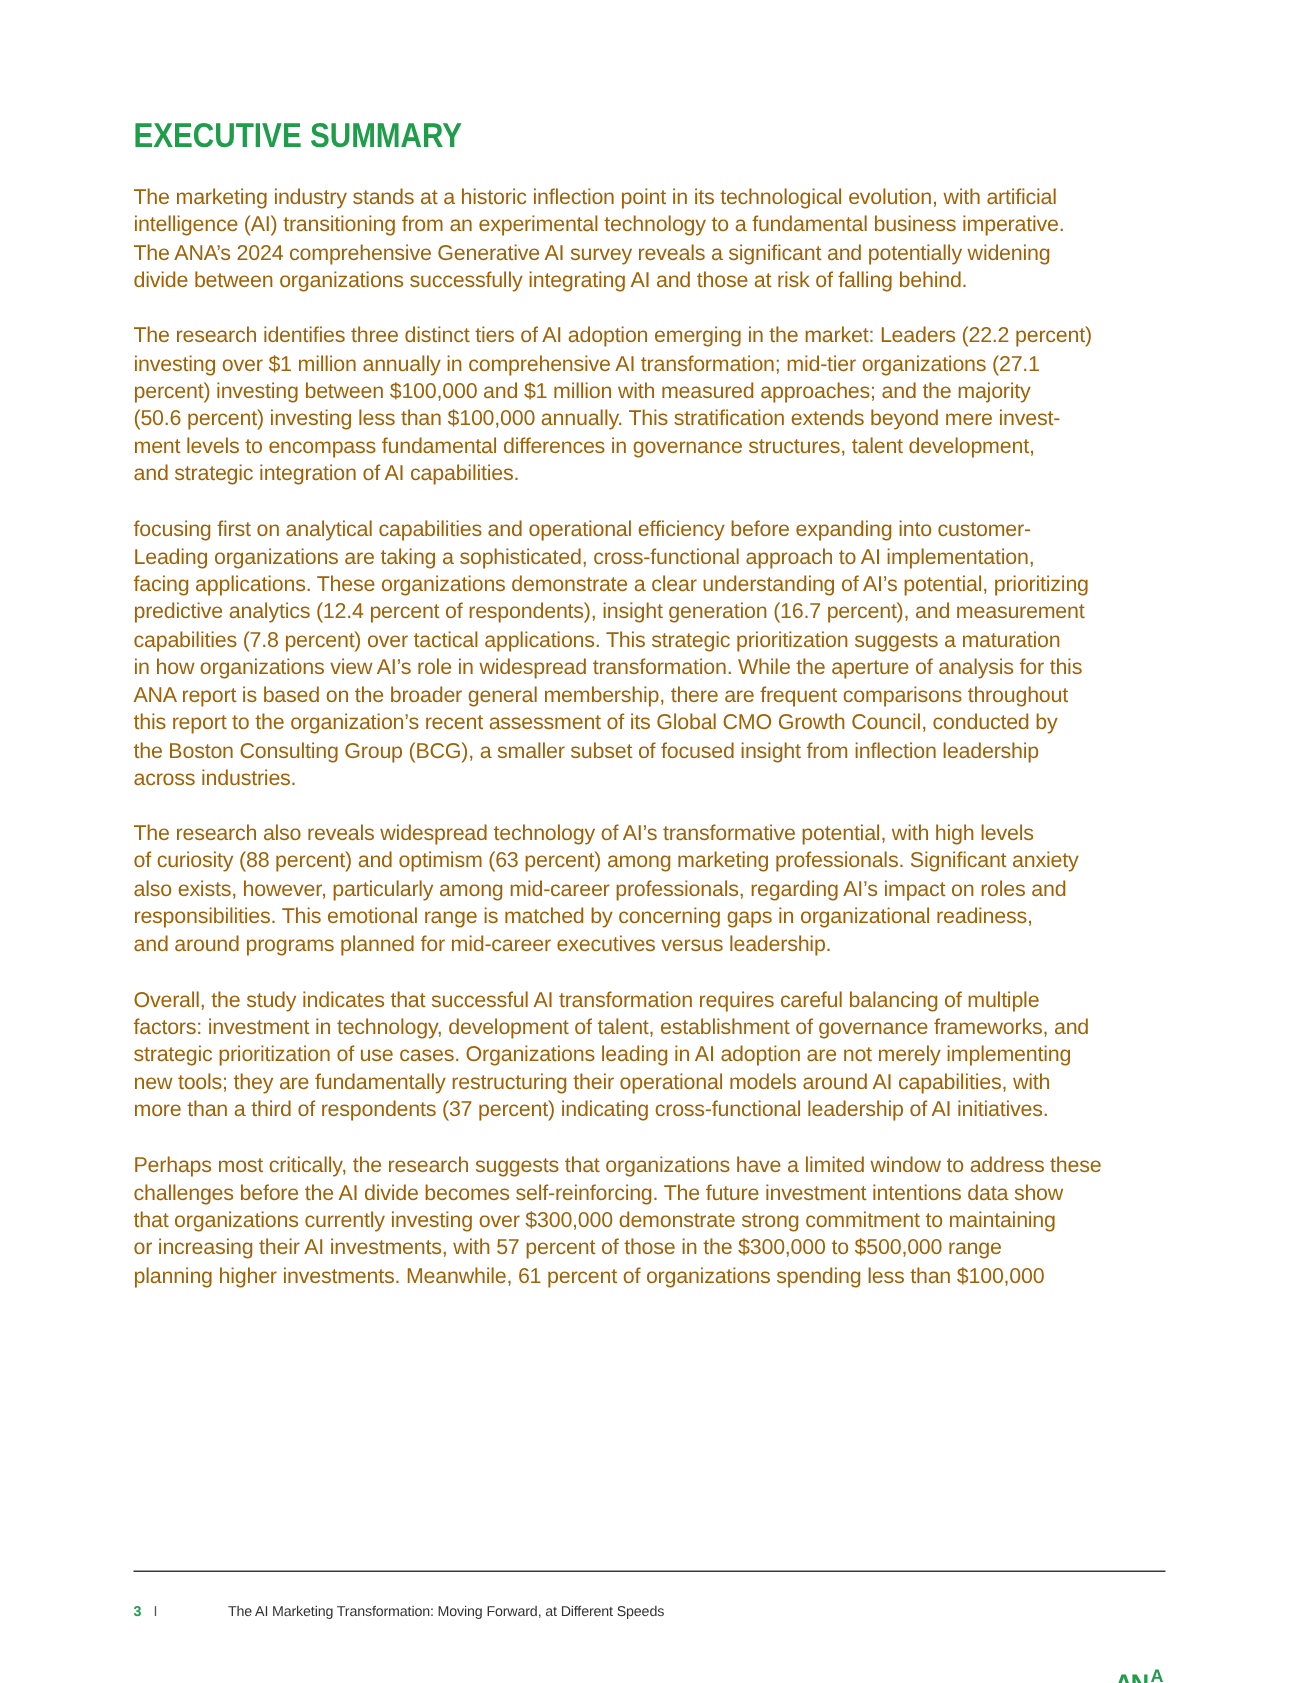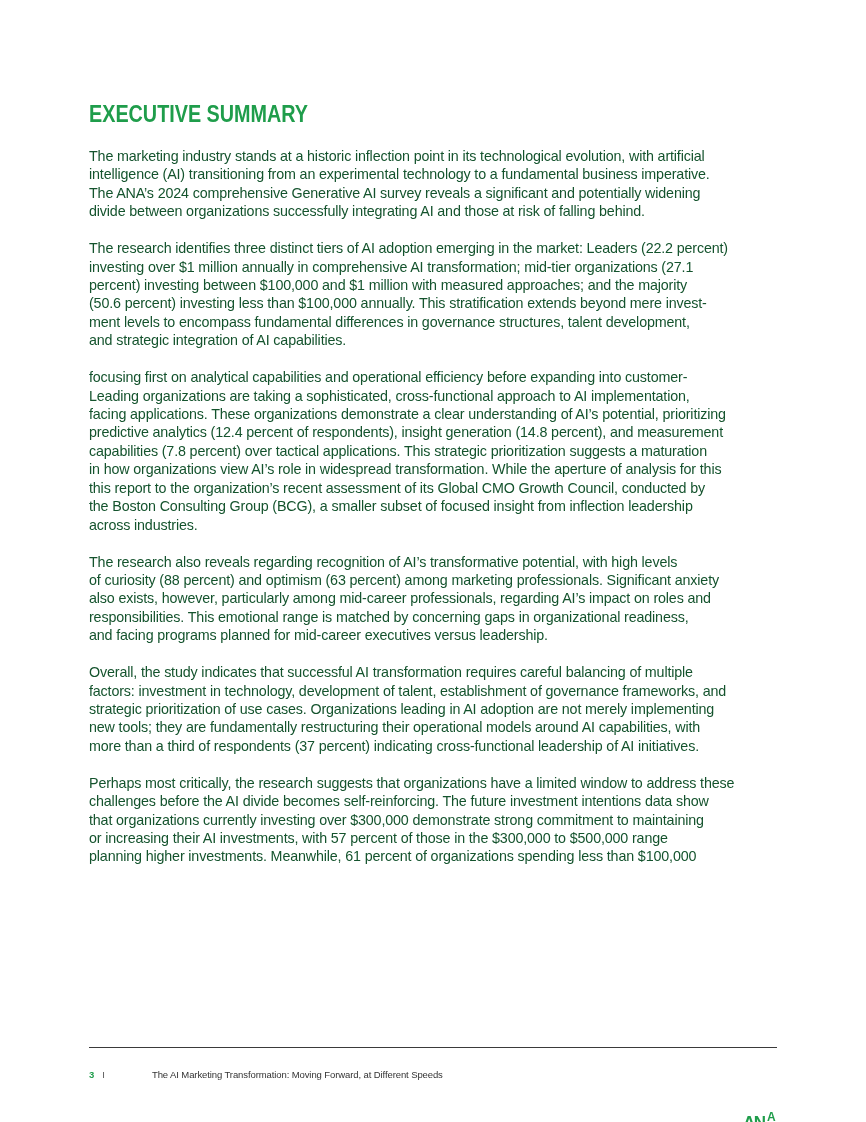--- a/index.html
+++ b/index.html
@@ -11,41 +11,41 @@
       width: 866px;
       height: 1122px;
       position: relative;
       overflow: hidden;
       font-family: "Liberation Sans", sans-serif;
       color: #2f2f2f;
     }
     .page {
       position: absolute;
       left: 89px;
-      top: 100px;
+      top: 76px;
       width: 700px;
     }
     .title {
       font-family: "Liberation Sans", sans-serif;
       font-weight: bold;
       font-size: 23px;
       color: #1f9d4b;
       letter-spacing: 0px;
       transform: scaleX(0.86);
       transform-origin: left center;
       margin: 0 0 19px 0;
       line-height: 28px;
       white-space: nowrap;
     }
     .para {
       font-size: 14.3px;
       line-height: 18.4px;
       margin: 0 0 18.6px 0;
       letter-spacing: -0.15px;
-      color: #14532d;
+      color: #a16207;
     }
     .para .line {
       display: block;
       white-space: nowrap;
     }
     .footer-rule {
       position: absolute;
       left: 89px;
       top: 1047px;
       width: 688px;
@@ -103,34 +103,35 @@
     <span class="line">percent) investing between $100,000 and $1 million with measured approaches; and the majority</span>
     <span class="line">(50.6 percent) investing less than $100,000 annually. This stratification extends beyond mere invest-</span>
     <span class="line">ment levels to encompass fundamental differences in governance structures, talent development,</span>
     <span class="line">and strategic integration of AI capabilities.</span>
   </div>
 
   <div class="para">
     <span class="line">focusing first on analytical capabilities and operational efficiency before expanding into customer-</span>
     <span class="line">Leading organizations are taking a sophisticated, cross-functional approach to AI implementation,</span>
     <span class="line">facing applications. These organizations demonstrate a clear understanding of AI’s potential, prioritizing</span>
-    <span class="line">predictive analytics (12.4 percent of respondents), insight generation (14.8 percent), and measurement</span>
+    <span class="line">predictive analytics (12.4 percent of respondents), insight generation (16.7 percent), and measurement</span>
     <span class="line">capabilities (7.8 percent) over tactical applications. This strategic prioritization suggests a maturation</span>
     <span class="line">in how organizations view AI’s role in widespread transformation. While the aperture of analysis for this</span>
+    <span class="line">ANA report is based on the broader general membership, there are frequent comparisons throughout</span>
     <span class="line">this report to the organization’s recent assessment of its Global CMO Growth Council, conducted by</span>
     <span class="line">the Boston Consulting Group (BCG), a smaller subset of focused insight from inflection leadership</span>
     <span class="line">across industries.</span>
   </div>
 
   <div class="para">
-    <span class="line">The research also reveals regarding recognition of AI’s transformative potential, with high levels</span>
+    <span class="line">The research also reveals widespread technology of AI’s transformative potential, with high levels</span>
     <span class="line">of curiosity (88 percent) and optimism (63 percent) among marketing professionals. Significant anxiety</span>
     <span class="line">also exists, however, particularly among mid-career professionals, regarding AI’s impact on roles and</span>
     <span class="line">responsibilities. This emotional range is matched by concerning gaps in organizational readiness,</span>
-    <span class="line">and facing programs planned for mid-career executives versus leadership.</span>
+    <span class="line">and around programs planned for mid-career executives versus leadership.</span>
   </div>
 
   <div class="para">
     <span class="line">Overall, the study indicates that successful AI transformation requires careful balancing of multiple</span>
     <span class="line">factors: investment in technology, development of talent, establishment of governance frameworks, and</span>
     <span class="line">strategic prioritization of use cases. Organizations leading in AI adoption are not merely implementing</span>
     <span class="line">new tools; they are fundamentally restructuring their operational models around AI capabilities, with</span>
     <span class="line">more than a third of respondents (37 percent) indicating cross-functional leadership of AI initiatives.</span>
   </div>
 

